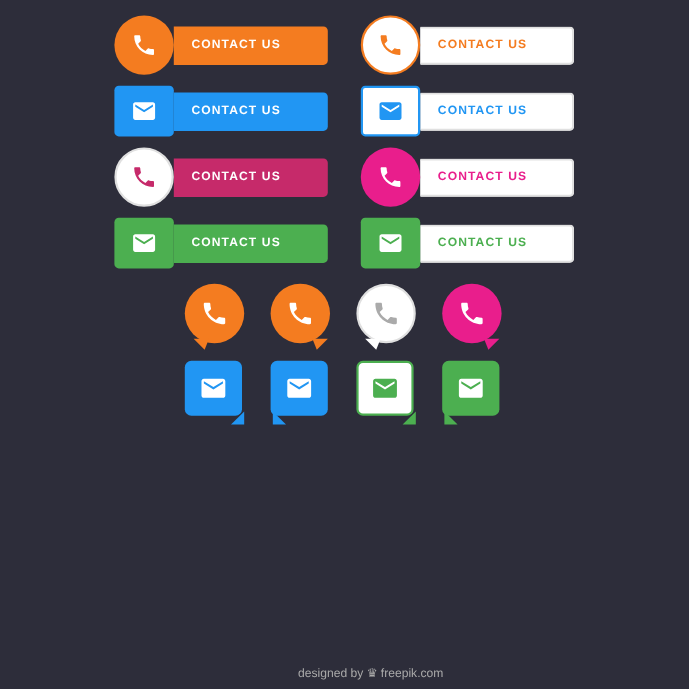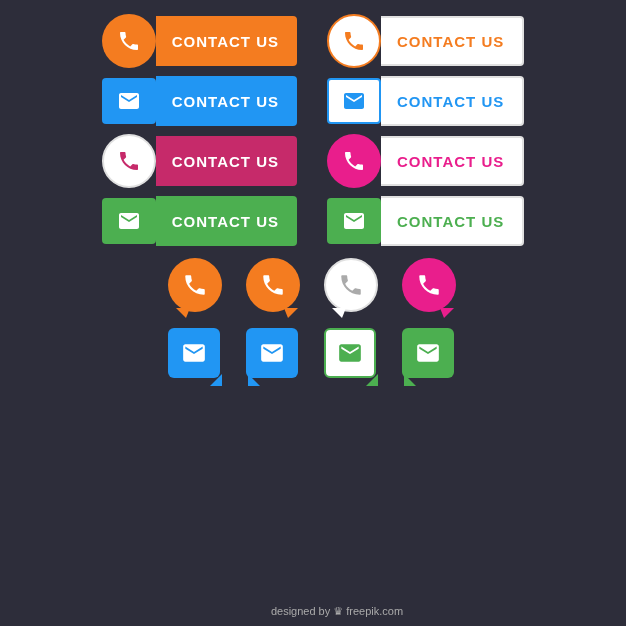--- a/index.html
+++ b/index.html
@@ -50,26 +50,26 @@
       border-radius: 50%;
       display: flex;
       align-items: center;
       justify-content: center;
       position: relative;
       z-index: 2;
       flex-shrink: 0;
     }
 
     .btn-label {
-      height: 50px;
+      height: 35px;
       display: flex;
       align-items: center;
       padding: 0 18px 0 16px;
       font-weight: 700;
-      font-size: 15px;
+      font-size: 11px;
       letter-spacing: 1px;
       border-radius: 0 4px 4px 0;
       color: white;
       min-width: 140px;
     }
 
     
     .btn-orange-filled .btn-icon { background: #f47c20; }
     .btn-orange-filled .btn-label { background: #f47c20; }
 

